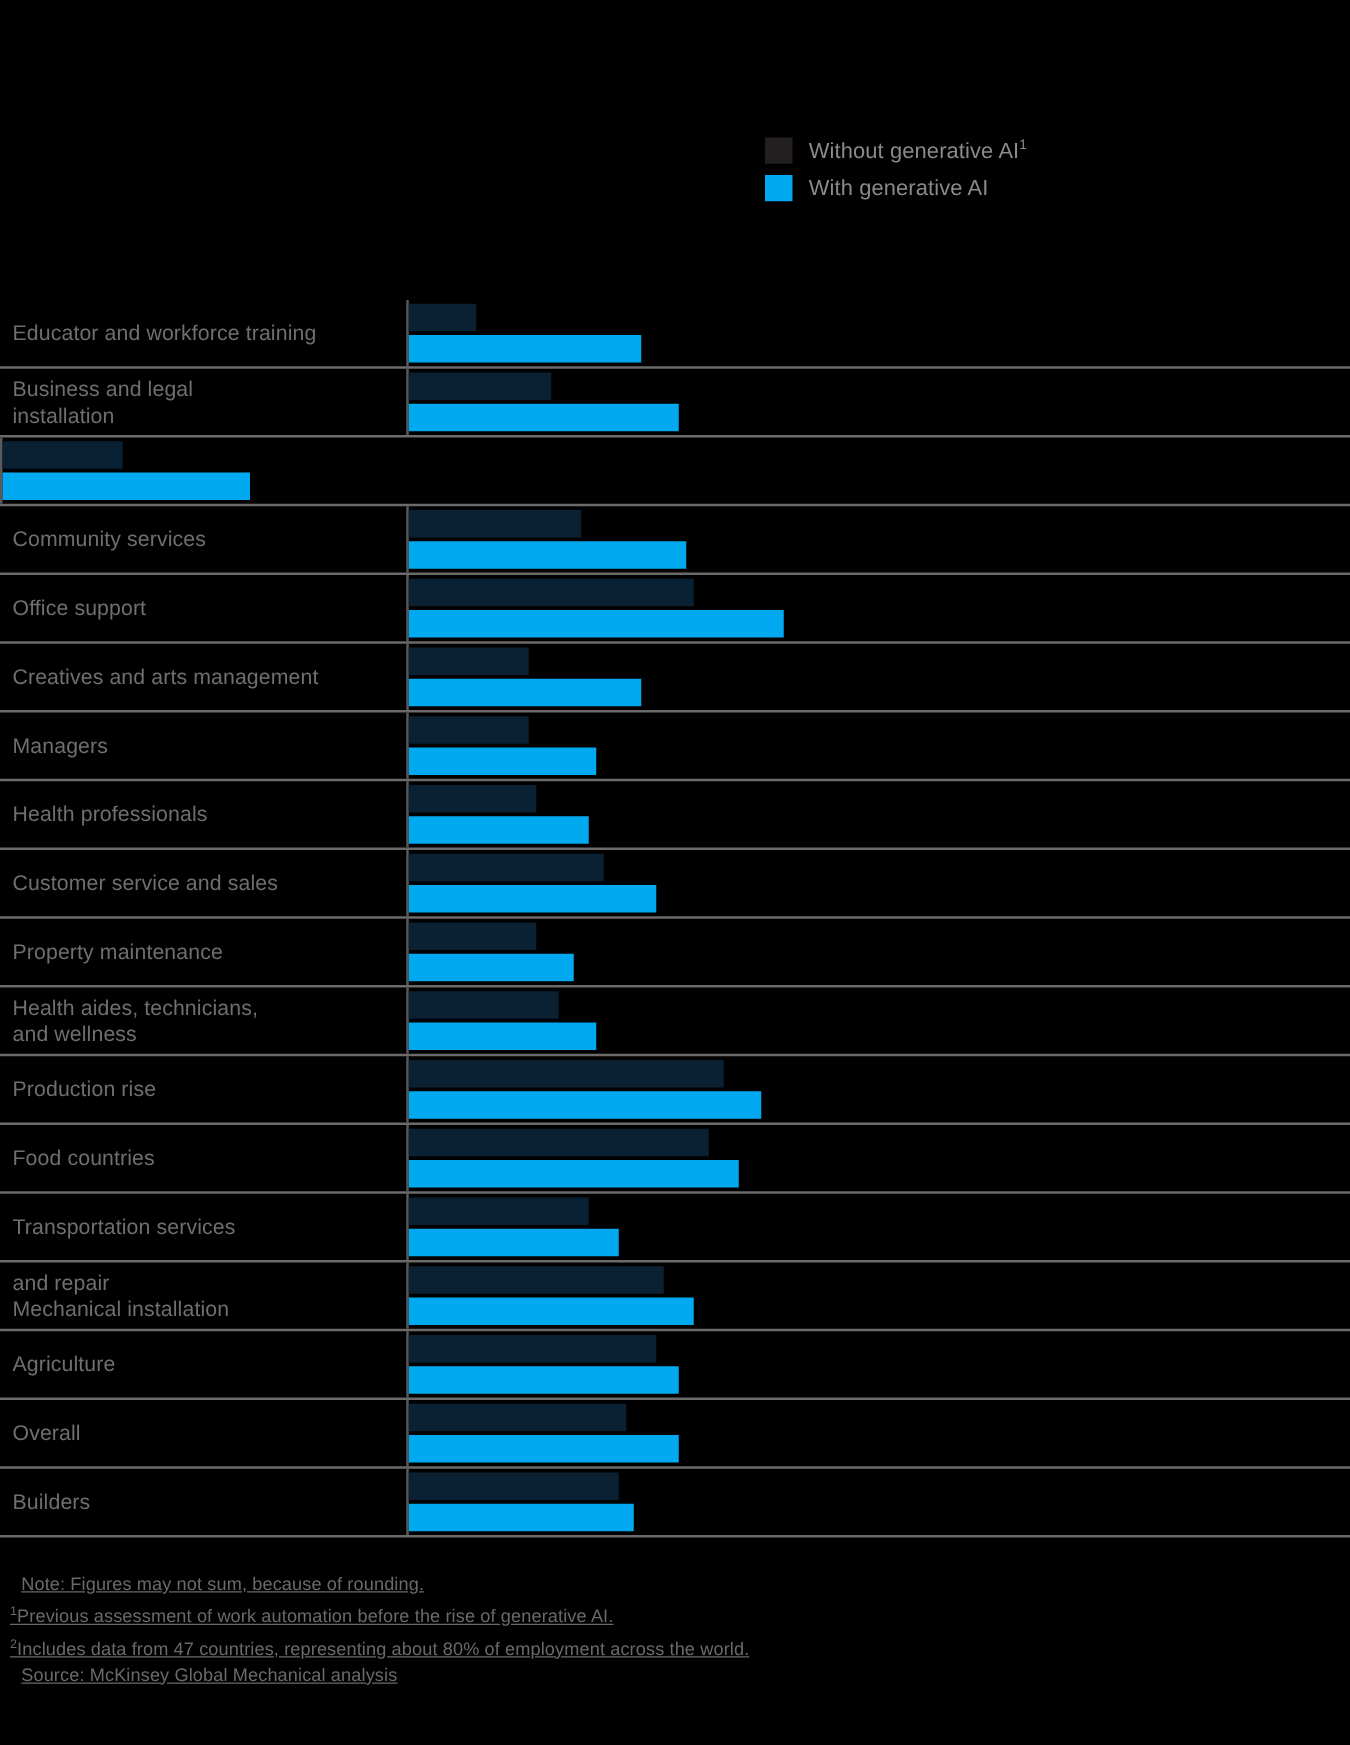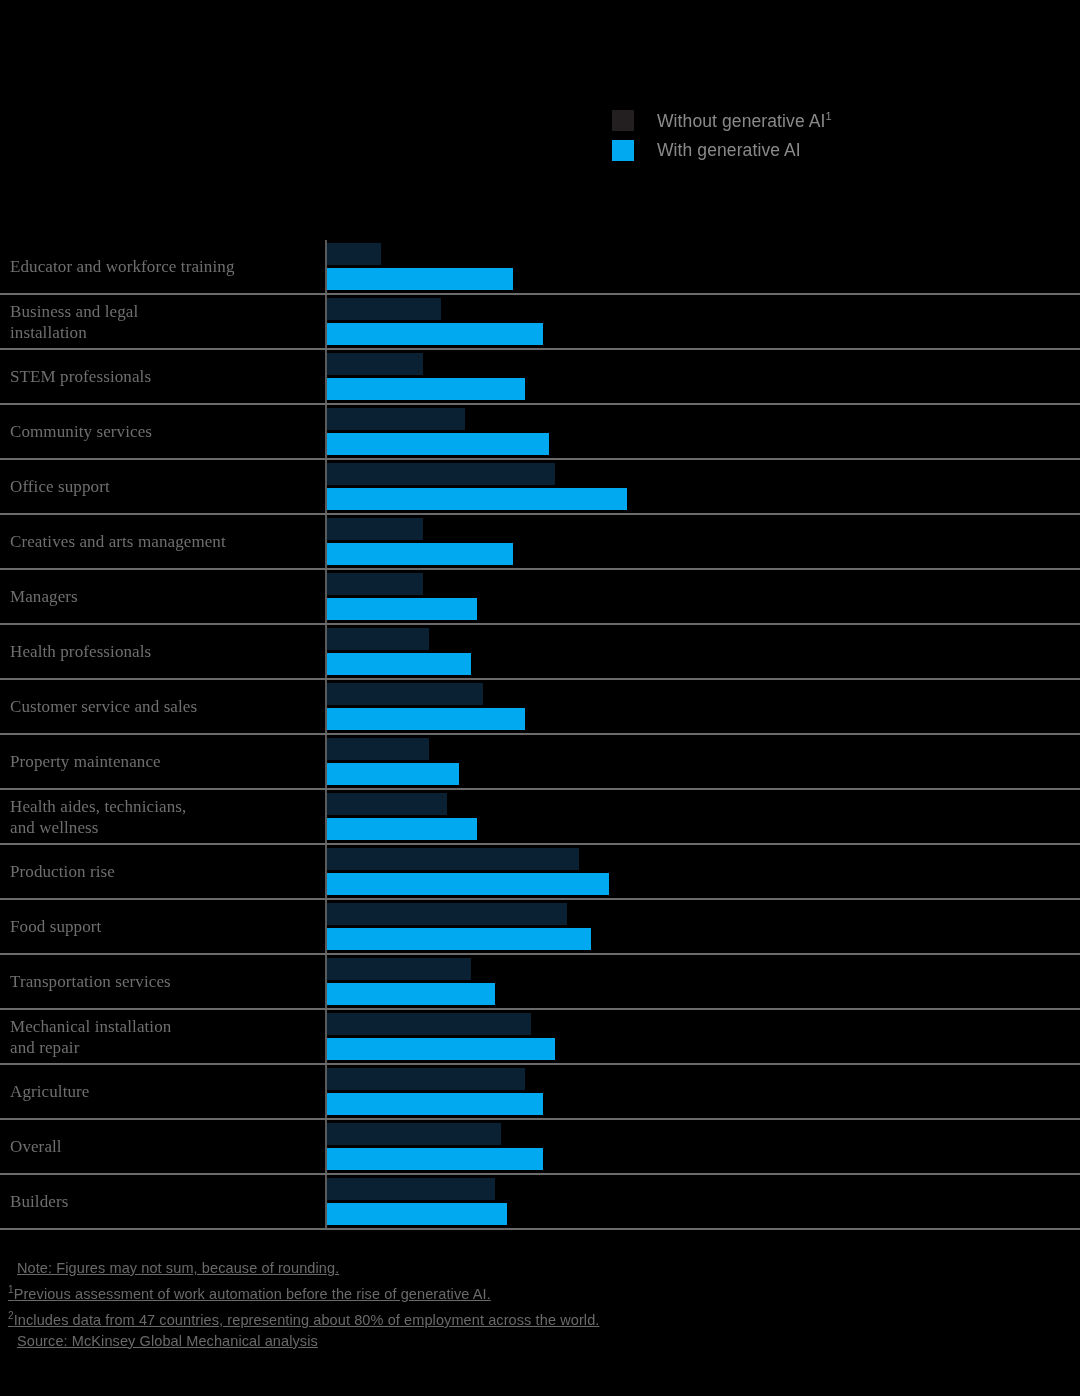--- a/index.html
+++ b/index.html
@@ -22,21 +22,21 @@
     position: absolute;
     left: 612px;
     top: 110px;
     display: flex;
     flex-direction: column;
     gap: 9px;
   }
   .legend-row {
     display: flex;
     align-items: center;
-    gap: 23px;
+    gap: 13px;
     height: 21px;
   }
   .legend-swatch {
     width: 22px;
     height: 21px;
     flex: 0 0 auto;
   }
   .legend-swatch.dark  { background: #231f20; }
   .legend-swatch.blue  { background: #00a9f0; }
   .legend-label {
@@ -75,21 +75,20 @@
     flex: 0 0 325px;
     display: flex;
     flex-direction: column;
     justify-content: center;
     padding-left: 10px;
     box-sizing: border-box;
     font-size: 17px;
     color: #6f6f6f;
     line-height: 21px;
     letter-spacing: 0.1px;
-    font-family: Liberation Serif, serif;
   }
   .row-bars {
     position: relative;
     flex: 1 1 auto;
     border-left: 2px solid #5a5a5a;
     display: flex;
     flex-direction: column;
     justify-content: center;
     gap: 3px;
     padding: 0;
@@ -150,23 +149,20 @@
         <div class="row-label">
           <span>Business and legal</span>
           <span>installation</span>
         </div>
         <div class="row-bars">
           <div class="bar dark" style="width: 114.043px; background: rgb(10, 33, 51);"></div>
           <div class="bar blue" style="width: 216.081px; background: rgb(0, 169, 240);"></div>
         </div>
       </div>
       <div class="row">
-        <div class="row-label">
-          <span>STEM professionals</span>
-        </div>
         <div class="row-bars">
           <div class="bar dark" style="width: 96.036px; background: rgb(10, 33, 51);"></div>
           <div class="bar blue" style="width: 198.074px; background: rgb(0, 169, 240);"></div>
         </div>
       </div>
       <div class="row">
         <div class="row-label">
           <span>Community services</span>
         </div>
         <div class="row-bars">
@@ -242,40 +238,40 @@
         <div class="row-label">
           <span>Production rise</span>
         </div>
         <div class="row-bars">
           <div class="bar dark" style="width: 252.094px; background: rgb(10, 33, 51);"></div>
           <div class="bar blue" style="width: 282.106px; background: rgb(0, 169, 240);"></div>
         </div>
       </div>
       <div class="row">
         <div class="row-label">
-          <span>Food support</span>
+          <span>Food countries</span>
         </div>
         <div class="row-bars">
           <div class="bar dark" style="width: 240.09px; background: rgb(10, 33, 51);"></div>
           <div class="bar blue" style="width: 264.099px; background: rgb(0, 169, 240);"></div>
         </div>
       </div>
       <div class="row">
         <div class="row-label">
           <span>Transportation services</span>
         </div>
         <div class="row-bars">
           <div class="bar dark" style="width: 144.054px; background: rgb(10, 33, 51);"></div>
           <div class="bar blue" style="width: 168.063px; background: rgb(0, 169, 240);"></div>
         </div>
       </div>
       <div class="row">
         <div class="row-label">
+          <span>and repair</span>
           <span>Mechanical installation</span>
-          <span>and repair</span>
         </div>
         <div class="row-bars">
           <div class="bar dark" style="width: 204.077px; background: rgb(10, 33, 51);"></div>
           <div class="bar blue" style="width: 228.085px; background: rgb(0, 169, 240);"></div>
         </div>
       </div>
       <div class="row">
         <div class="row-label">
           <span>Agriculture</span>
         </div>

